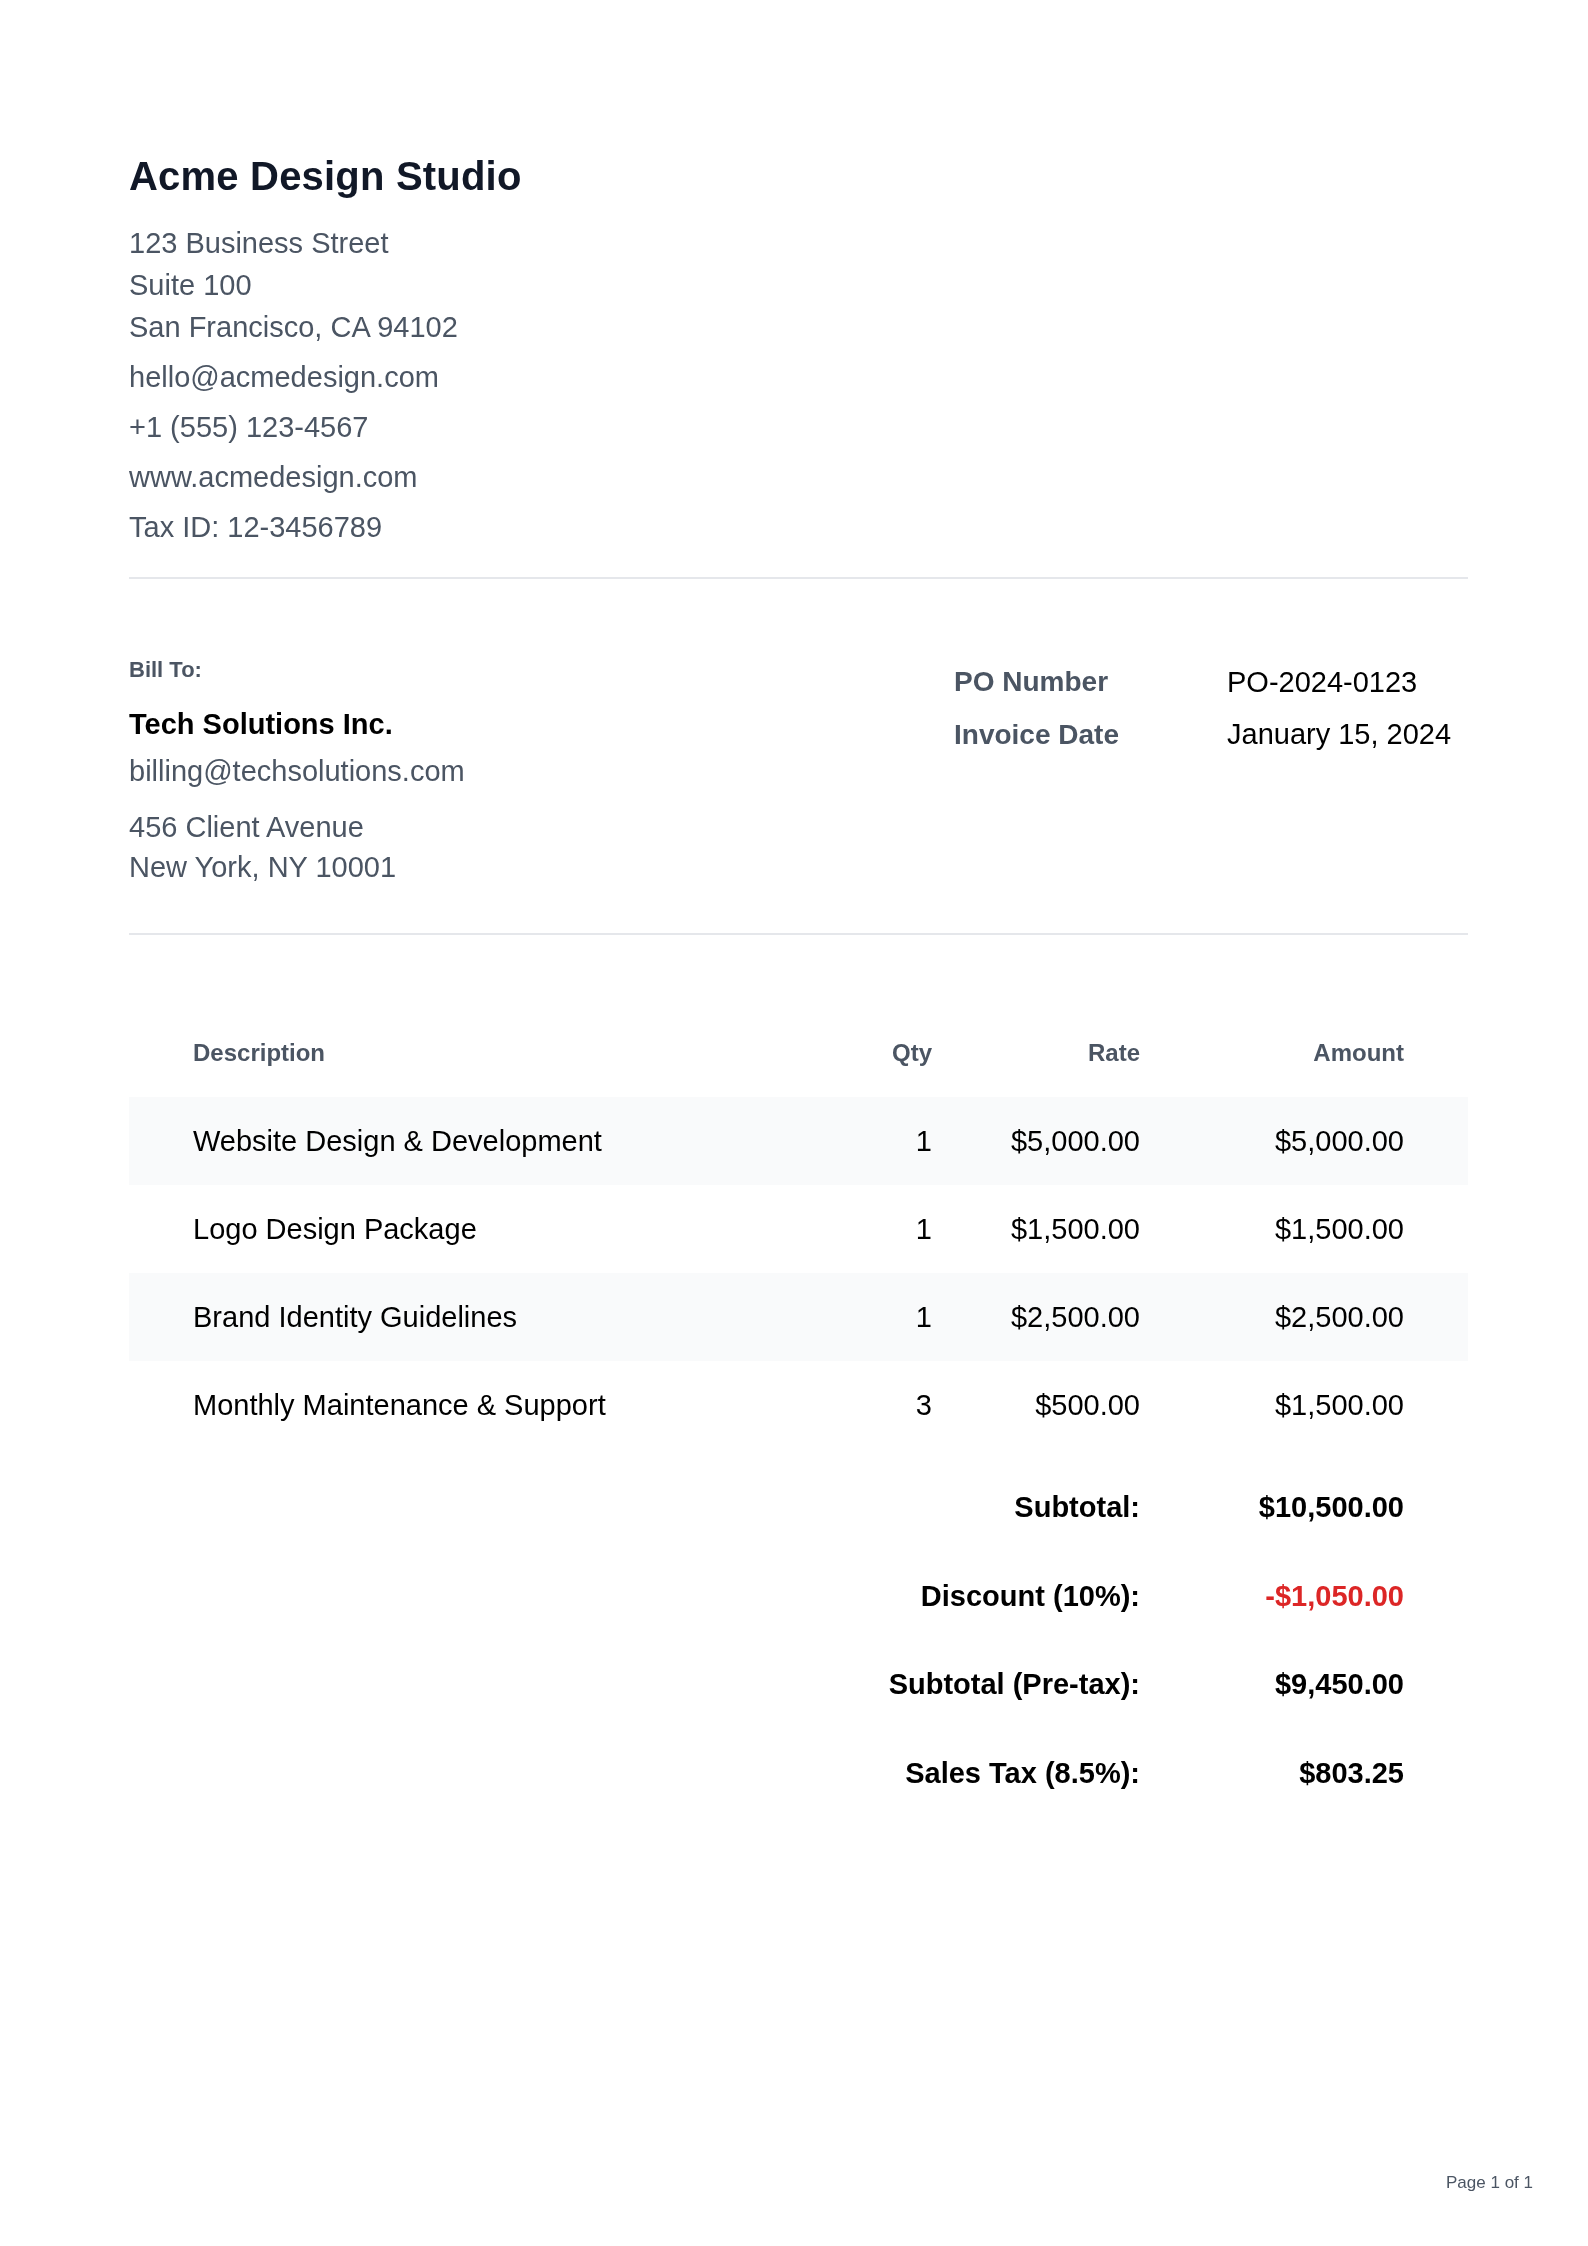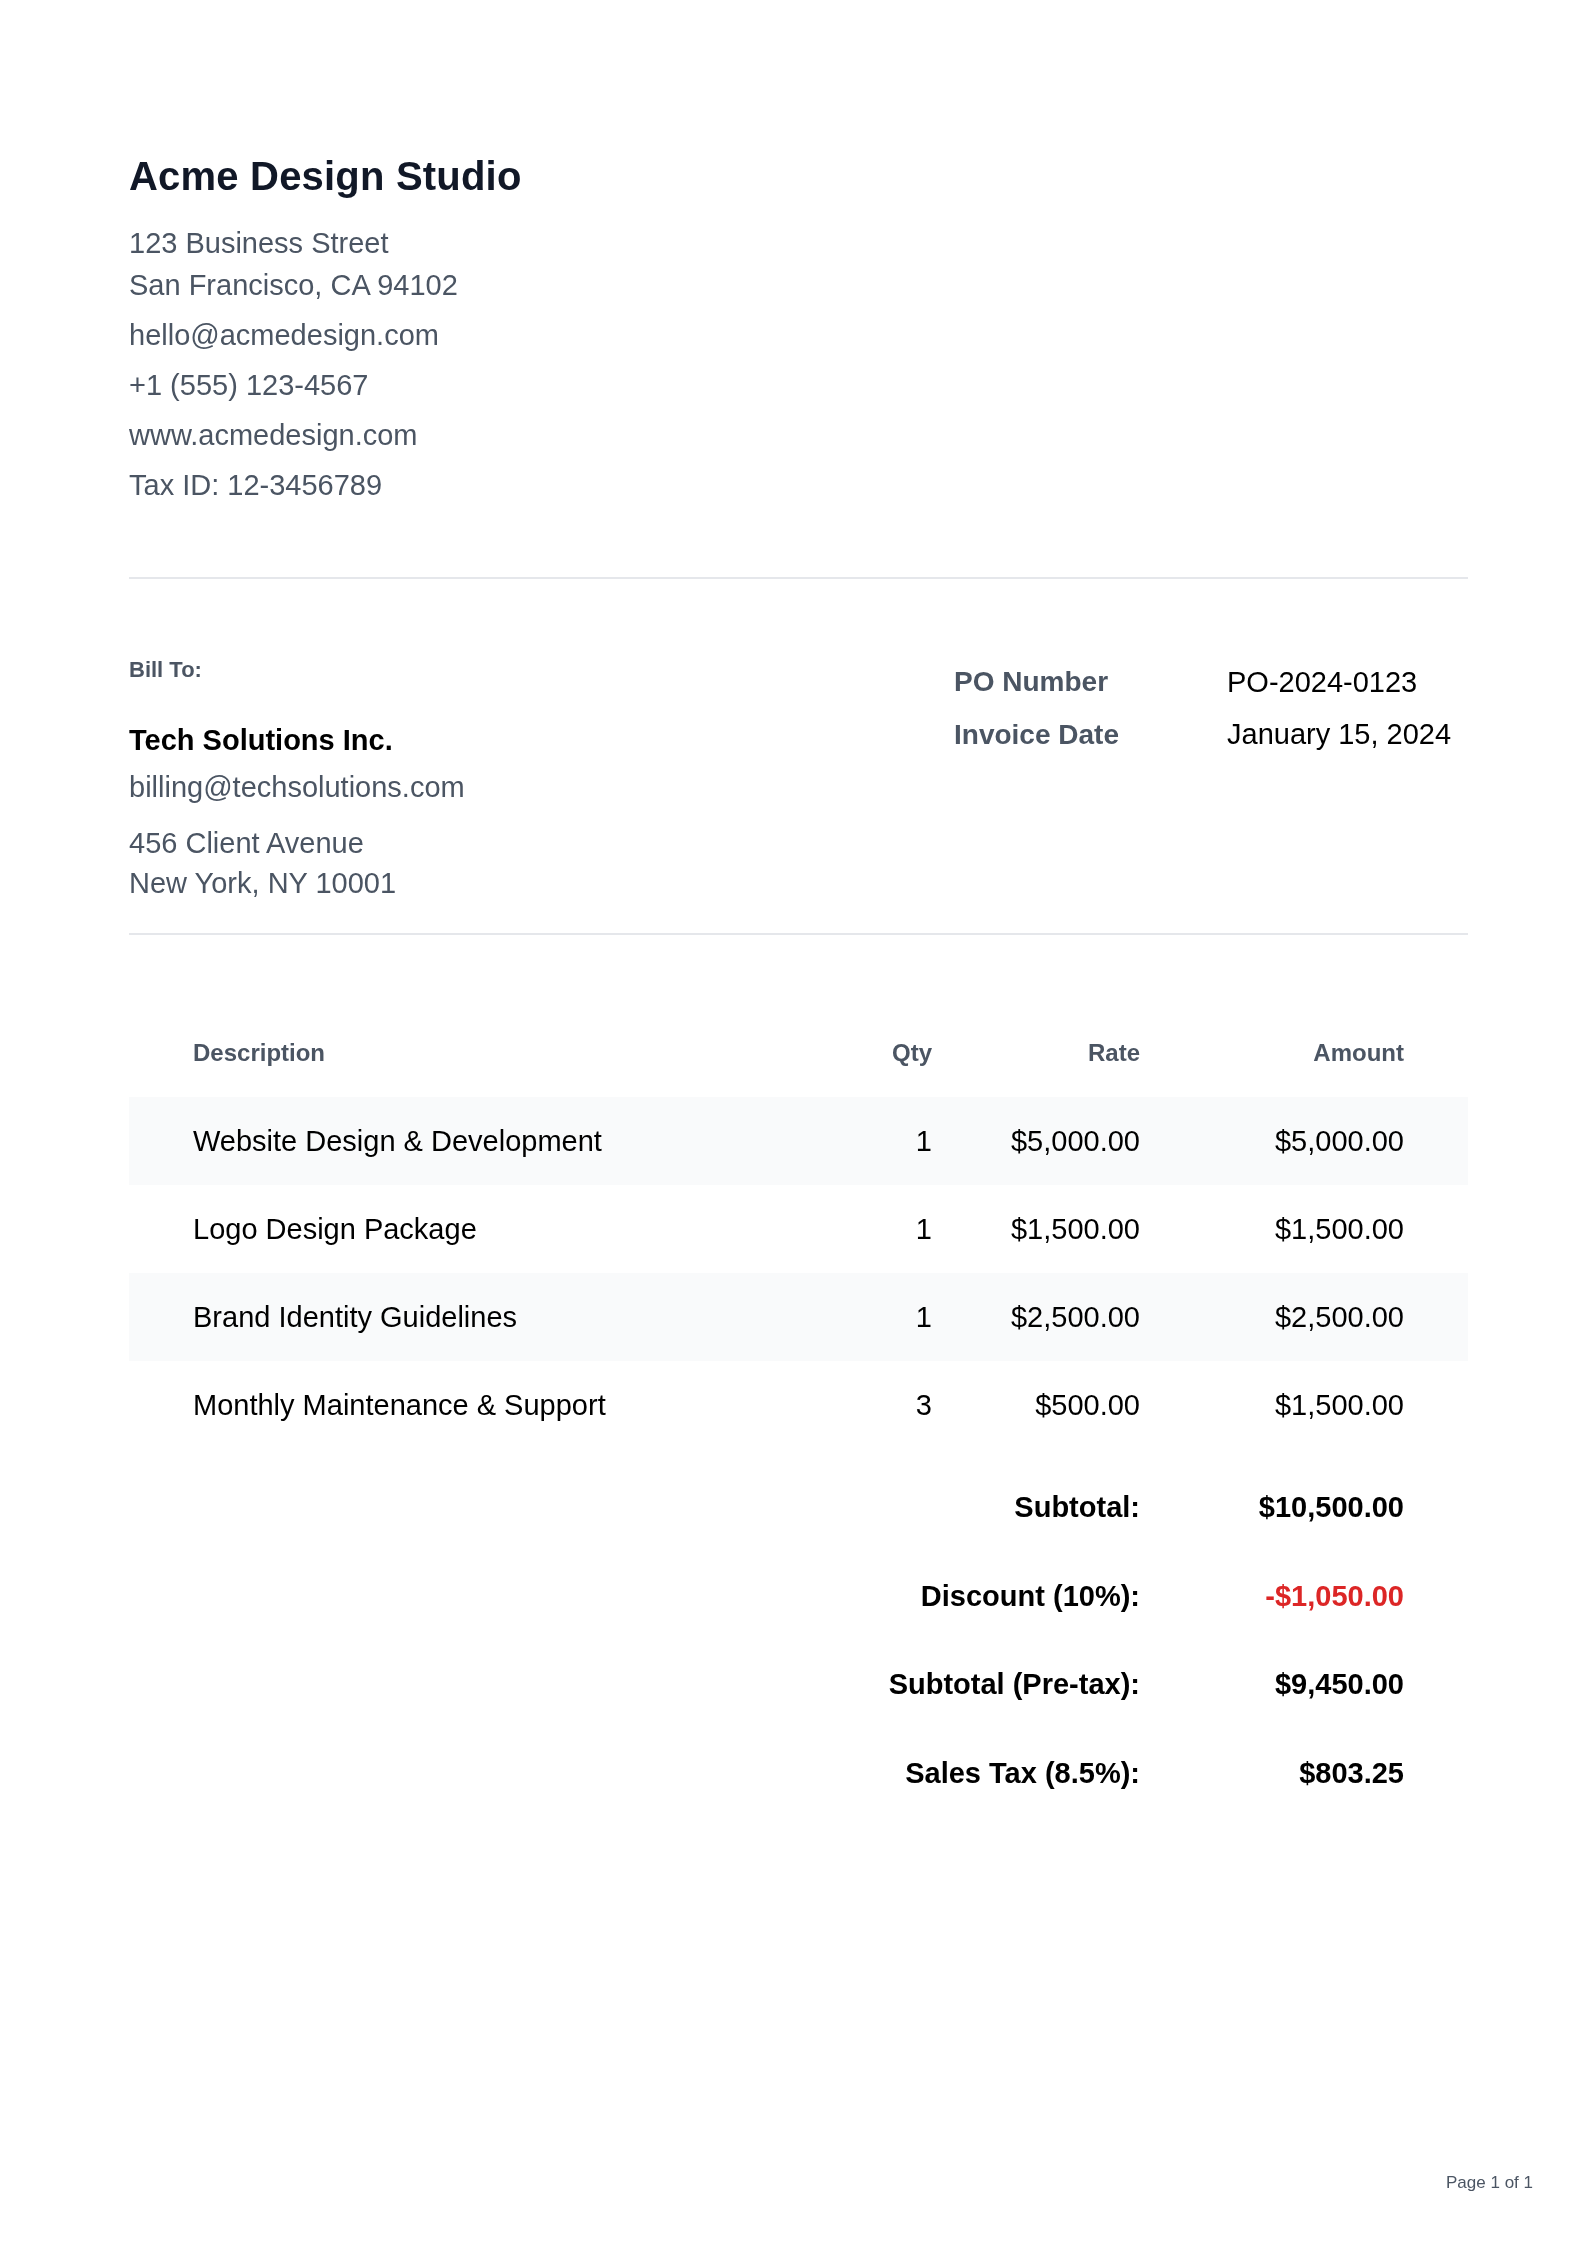--- a/index.html
+++ b/index.html
@@ -76,21 +76,21 @@
       top: 655px;
       width: 700px;
     }
     .billto-label {
       font-size: 22px;
       font-weight: 700;
       color: #4b5563;
       line-height: 30px;
     }
     .billto-name {
-      margin-top: 36px;
+      margin-top: 20px;
       font-size: 29px;
       font-weight: 700;
       color: #000000;
       line-height: 38px;
     }
     .billto-email {
       margin-top: 8px;
       font-size: 29px;
       color: #4b5563;
       line-height: 40px;
@@ -179,20 +179,21 @@
 </head>
 <body>
 
 <div class="page">
 
   <div class="header">
     <div class="company-block">
       <div class="company-name">Acme Design Studio</div>
       <div class="company-address">
         <div>123 Business Street</div>
+        <div>Suite 100</div>
         <div>San Francisco, CA 94102</div>
       </div>
       <div class="company-line">hello@acmedesign.com</div>
       <div class="company-line">+1 (555) 123-4567</div>
       <div class="company-line">www.acmedesign.com</div>
       <div class="company-line">Tax ID: 12-3456789</div>
     </div>
   </div>
 
   <div class="divider" style="top:577px;"></div>

